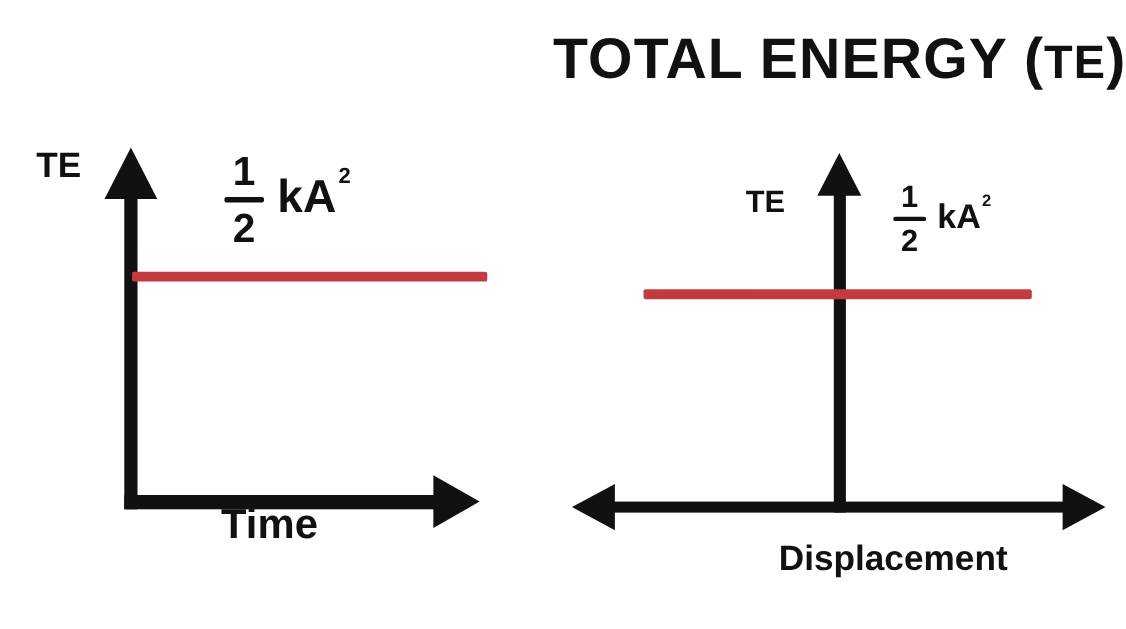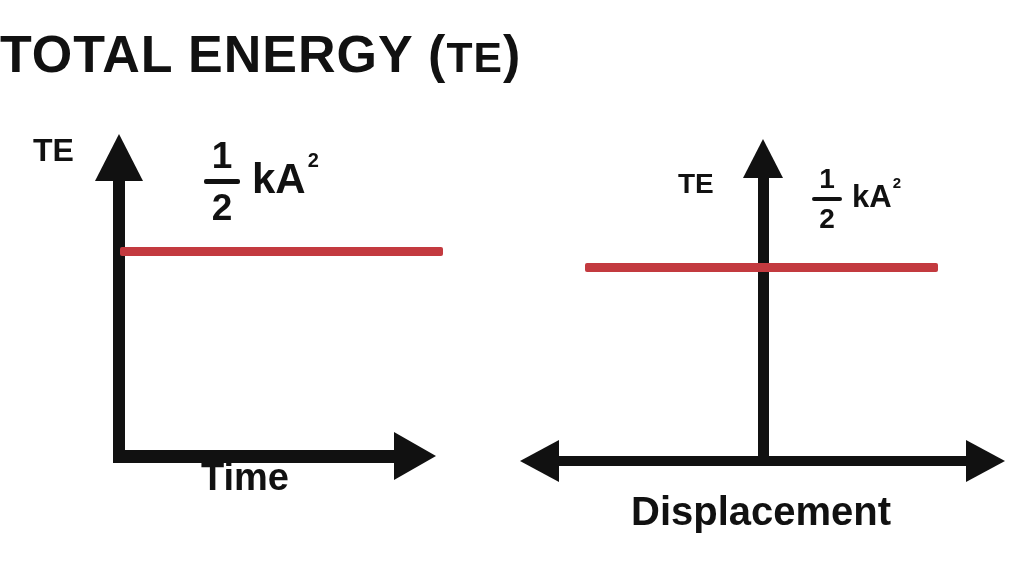--- a/index.html
+++ b/index.html
@@ -14,21 +14,21 @@
     background: var(--bg, #ffffff);
     font-family: "Liberation Sans", "DejaVu Sans", sans-serif;
     color: var(--ink, #111111);
     overflow: hidden;
   }
   .title {
     position: absolute;
     top: 28px;
     left: 0;
     width: 1024px;
-    text-align: left;
+    text-align: right;
     font-size: 52px;
     font-weight: 700;
     letter-spacing: 1px;
     line-height: 1;
     white-space: nowrap;
   }
   .title .acr { font-size: 0.82em; }
 
   .bar {
     position: absolute;
@@ -131,23 +131,23 @@
     border-bottom: 21px solid transparent;
     border-left: 39px solid var(--ink, #111111);
   }
   .rc-energy {
     left: 585px; top: 263px; width: 353px; height: 9px;
     background: var(--energy, #c33a3f);
     border-radius: 2px;
   }
   .rc-disp {
     position: absolute;
-    left: 631px; top: 491px; width: 300px;
-    text-align: left;
-    font-size: 40px;
+    left: 616px; top: 491px; width: 300px;
+    text-align: right;
+    font-size: 32px;
     font-weight: 700;
     line-height: 1;
   }
 </style>
 </head>
 <body>
 
 <div class="canvas">
 
   <div class="title"><span>TOTAL ENERGY (</span><span class="acr">TE</span><span>)</span></div>

